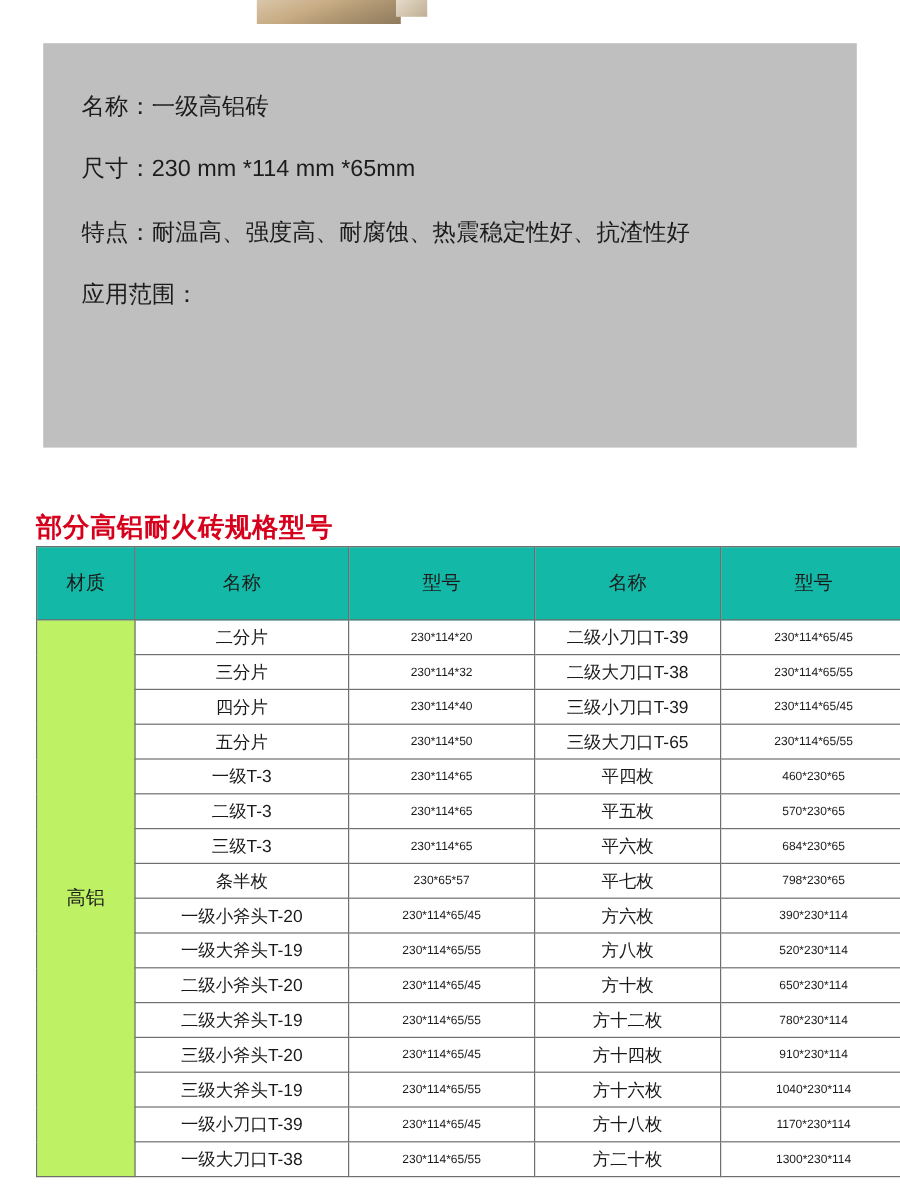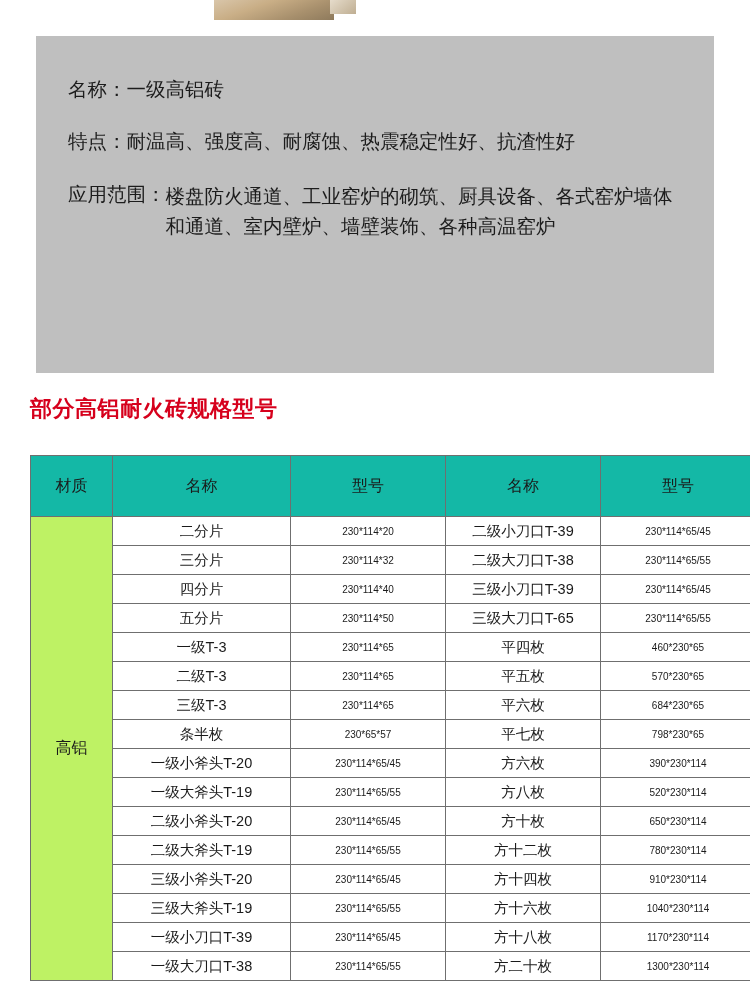--- a/index.html
+++ b/index.html
@@ -52,21 +52,21 @@
     left: 36px;
     top: 36px;
     width: 678px;
     height: 337px;
     background: #bfbfbf;
     box-sizing: border-box;
     padding: 40px 26px 0 32px;
   }
   .info-row {
     display: flex;
-    align-items: flex-start;
+    align-items: center;
     margin-bottom: 26px;
     font-size: 19.5px;
     line-height: 1.35;
     color: #1c1c1c;
   }
   .info-row .lbl {
     white-space: nowrap;
     flex: 0 0 auto;
   }
   .info-row .val {
@@ -76,21 +76,21 @@
     line-height: 1.55;
   }
   .info-row.app {
     margin-bottom: 0;
   }
 
   
   .section-title {
     position: absolute;
     left: 30px;
-    top: 394px;
+    top: 425px;
     font-size: 22px;
     font-weight: bold;
     color: #d6001c;
     letter-spacing: 0.5px;
   }
 
   
   .spec-table {
     position: absolute;
     left: 30px;
@@ -142,26 +142,29 @@
     <div class="img-frag"></div>
     <div class="img-frag2"></div>
   </div>
 
   <div class="info-panel">
     <div class="info-row">
       <span class="lbl">名称：</span>
       <span class="val">一级高铝砖</span>
     </div>
     <div class="info-row">
+      <span class="lbl">尺寸：</span>
+      <span class="val">230 mm *114 mm *65mm</span>
+    </div>
+    <div class="info-row">
       <span class="lbl">特点：</span>
       <span class="val">耐温高、强度高、耐腐蚀、热震稳定性好、抗渣性好</span>
     </div>
     <div class="info-row app">
       <span class="lbl">应用范围：</span>
-      <span class="val">楼盘防火通道、工业窑炉的砌筑、厨具设备、各式窑炉墙体和通道、室内壁炉、墙壁装饰、各种高温窑炉</span>
     </div>
   </div>
 
   <div class="section-title" style="color: rgb(214, 0, 28);">部分高铝耐火砖规格型号</div>
 
   <table class="spec-table">
     <colgroup>
       <col class="c-mat">
         <col class="c-n1">
         <col class="c-m1">

